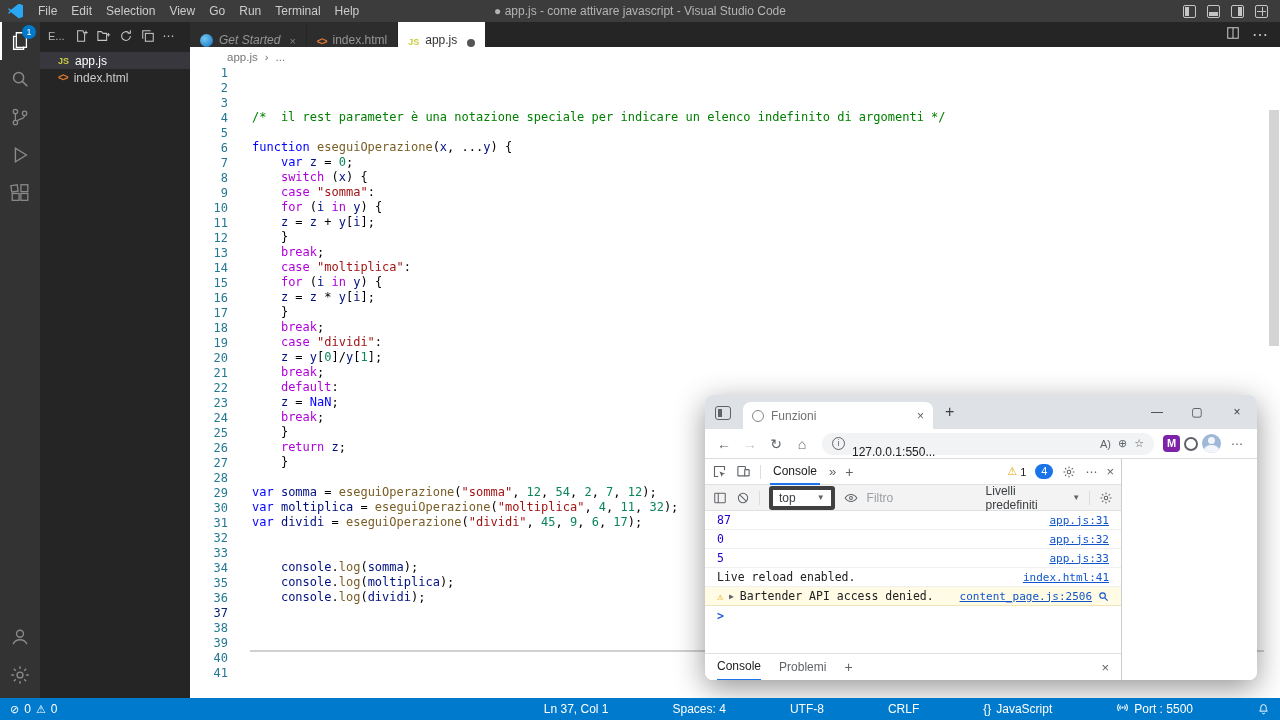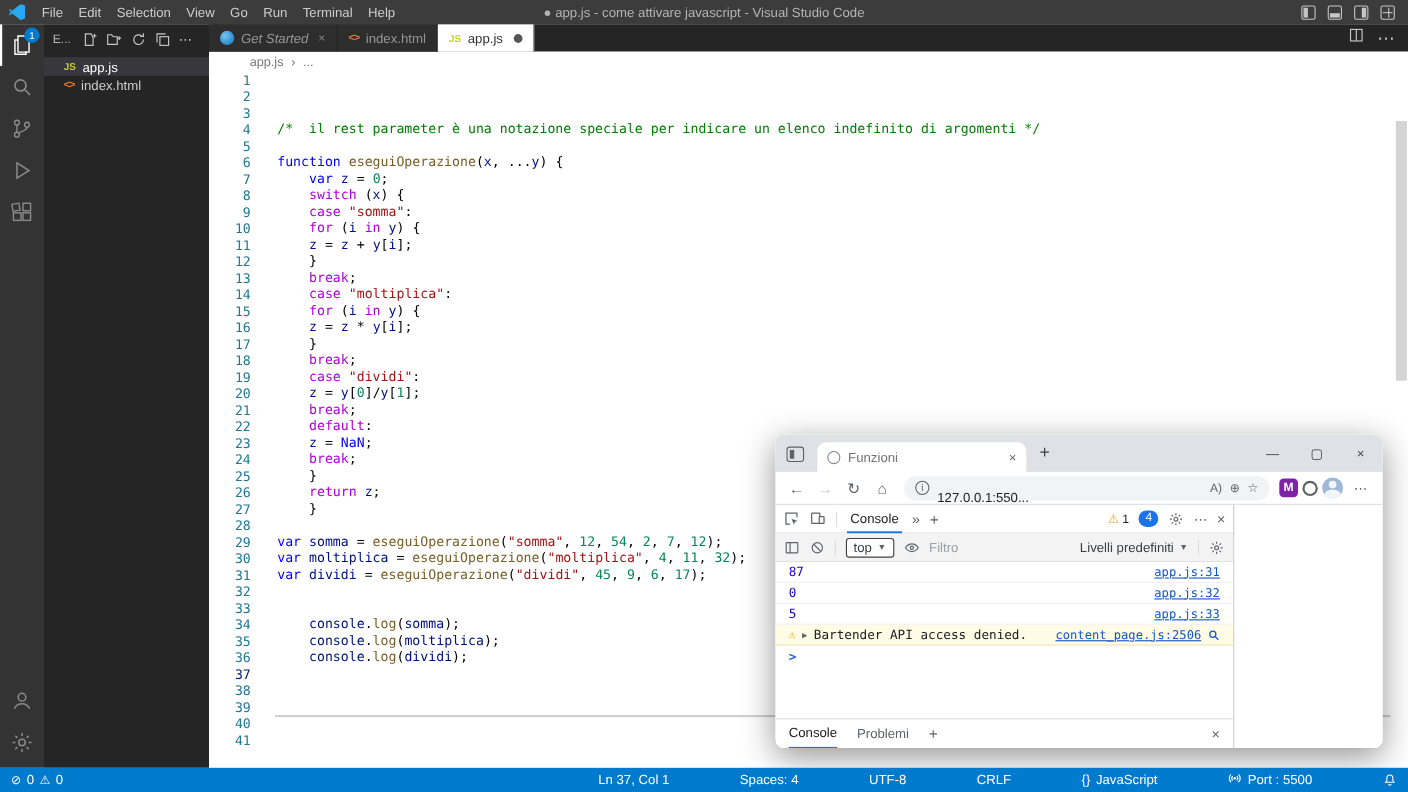--- a/index.html
+++ b/index.html
@@ -36,21 +36,21 @@
   .sb-ic { display:flex; align-items:center; cursor:pointer; }
   .file-list { margin-top:3px; }
   .file { height:17px; display:flex; align-items:center; gap:6px; padding-left:18px; cursor:pointer; white-space:nowrap; }
   .file.sel { background:#37373d; color:#ffffff; }
   .fi-js { color:#cbcb41; font-size:9px; font-weight:bold; }
   .fi-html { color:#e37933; font-size:10px; font-weight:bold; letter-spacing:-1px; }
 
   
   .editor { position:absolute; top:22px; left:190px; right:0; bottom:22px; background:#ffffff; }
   .tabbar { height:25px; background:#252526; display:flex; align-items:stretch; }
-  .tab { display:flex; align-items:center; gap:6px; padding:0 10px; font-size:12px; background:#2d2d2d; color:#969696; border-right:1px solid #252526; cursor:pointer; white-space:nowrap; }
+  .tab { display:flex; align-items:flex-end; gap:6px; padding:0 10px; font-size:12px; background:#2d2d2d; color:#969696; border-right:1px solid #252526; cursor:pointer; white-space:nowrap; }
   .tab.active { background:#ffffff; color:#333333; }
   .it { font-style:italic; }
   .tab-close { font-size:11px; color:#818181; margin-left:3px; }
   .mod-dot { width:8px; height:8px; border-radius:50%; background:#555555; margin-left:4px; }
   .gs-ic { width:13px; height:13px; border-radius:50%; background:radial-gradient(circle at 35% 35%, #74c7f2, #0d6ebd); }
   .tabbar-right { margin-left:auto; display:flex; align-items:center; gap:12px; padding:0 12px; color:#c5c5c5; }
   .breadcrumb { height:19px; display:flex; align-items:center; padding-left:37px; gap:7px; font-size:11.5px; color:#767676; background:#ffffff; }
   .codewrap { position:absolute; top:44px; left:0; right:0; bottom:0; overflow:hidden; background:#fff; }
   .line { height:15px; display:flex; white-space:pre; font-family:"DejaVu Sans Mono", monospace; font-size:12px; line-height:15px; }
   .gutter { width:62px; min-width:62px; text-align:right; padding-right:24px; color:#237893; }
@@ -95,21 +95,21 @@
   .dico { display:flex; align-items:center; cursor:pointer; color:#5f6368; }
   .vsep { width:1px; height:14px; background:#dcdcdc; }
   .panel-tab { height:26px; display:flex; align-items:center; padding:0 3px; border-bottom:2px solid #1a73e8; color:#202124; }
   .more-tabs { color:#5f6368; font-size:13px; }
   .dplus { color:#5f6368; font-size:14px; }
   .warnsum { display:flex; align-items:center; gap:3px; margin-left:auto; font-size:11px; color:#202124; }
   .tri { color:#eba613; font-size:11px; }
   .msgbadge { background:#1a73e8; color:#fff; border-radius:8px; padding:0 6px; height:15px; line-height:15px; font-size:11px; }
   .dclose { color:#5f6368; font-size:13px; }
   .dfilter { height:26px; min-height:26px; display:flex; align-items:center; gap:9px; border-bottom:1px solid #e0e0e0; padding:0 8px; background:#f3f3f3; }
-  .topdd { display:flex; align-items:center; gap:5px; color:#3c4043; border:1px solid #404040; border-radius:3px; padding:1px 6px; background:#fff; }
+  .topdd { display:flex; align-items:center; gap:21px; color:#3c4043; border:4px solid #404040; border-radius:3px; padding:1px 6px; background:#fff; }
   .caret { font-size:8px; color:#5f6368; }
   .filtro-input { border:none; outline:none; background:transparent; font-size:12px; width:110px; color:#202124; font-family:"Liberation Sans",sans-serif; }
   .filtro-input::placeholder { color:#9aa0a6; }
   .livelli { margin-left:auto; display:flex; align-items:center; gap:5px; color:#3c4043; }
   .crows { flex:1; overflow:hidden; font-family:"DejaVu Sans Mono", monospace; font-size:11.5px; background:#fff; }
   .crow { height:19px; display:flex; align-items:center; padding:0 12px; gap:6px; border-bottom:1px solid #f0f0f0; }
   .ctext { color:#202124; white-space:nowrap; }
   .cnum { color:#1c00cf; }
   .csrc { margin-left:auto; color:#1155cc; text-decoration:underline; font-size:11px; white-space:nowrap; cursor:pointer; }
   .crow.warn { background:#fffbe5; border-bottom-color:#f0e4bb; }
@@ -439,20 +439,24 @@
             <a class="csrc">app.js:31</a>
           </div>
           <div class="crow">
             <span class="ctext cnum">0</span>
             <a class="csrc">app.js:32</a>
           </div>
           <div class="crow">
             <span class="ctext cnum">5</span>
             <a class="csrc">app.js:33</a>
           </div>
+          <div class="crow">
+            <span class="ctext">Live reload enabled.</span>
+            <a class="csrc">index.html:41</a>
+          </div>
           <div class="crow warn">
             <span class="warn-tri">⚠</span>
             <span class="expand">▶</span>
             <span class="ctext">Bartender API access denied.</span>
             <a class="csrc">content_page.js:2506</a>
             <span class="srch">
               <svg width="11" height="11" viewBox="0 0 24 24" fill="none" stroke="#1155cc" stroke-width="2.5">
                 <circle cx="10" cy="10" r="6"></circle>
                 <path d="M15 15l6 6"></path>
               </svg>

